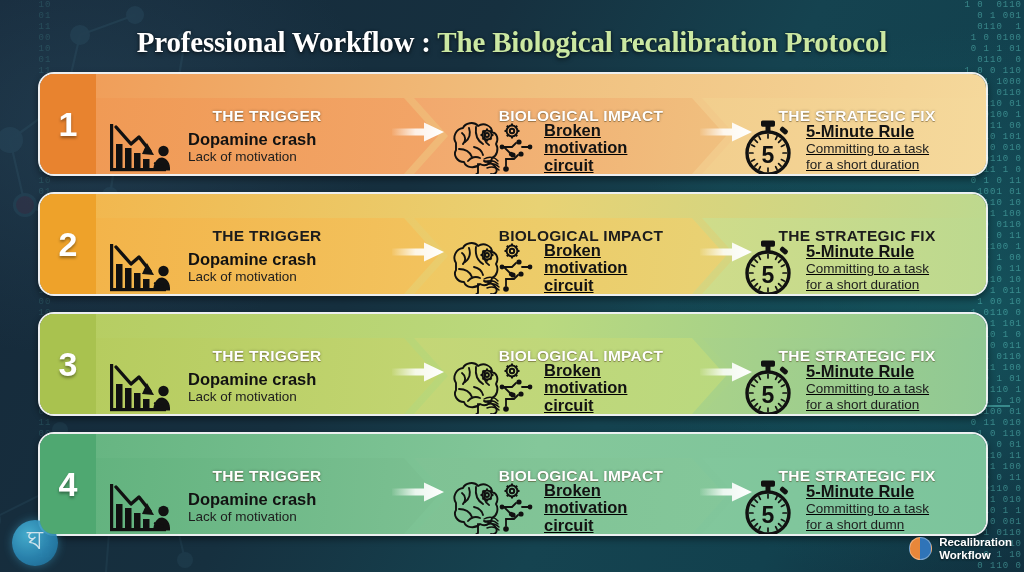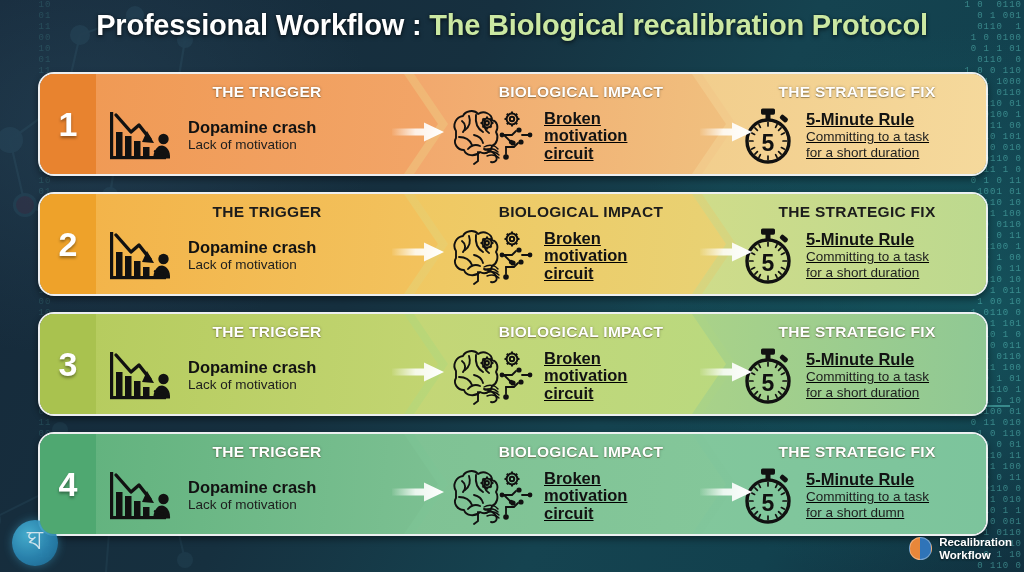--- a/index.html
+++ b/index.html
@@ -41,26 +41,27 @@
   .bg-binary.left {
     right: auto; left: 16px; width: 60px; text-align: center; opacity: .14;
   }
   .bg-pulse {
     position: absolute; right: 14px; top: 392px; width: 96px; height: 26px;
     opacity: .55; pointer-events: none;
   }
 
   
   .title {
-    position: absolute; left: 0; top: 9px; width: 1024px;
+    position: absolute; left: 0; top: 26px; width: 1024px;
     text-align: center;
     font-size: 29px; font-weight: bold;
     letter-spacing: -.2px;
     white-space: nowrap;
     text-shadow: 0 2px 4px rgba(0,0,0,.55), 0 0 2px rgba(0,0,0,.5);
+    font-family: Liberation Serif, serif;
   }
   .title .t-white { color: #ffffff; }
   .title .t-green { color: #cbe8a2; }
 
   
   .rows {
     position: absolute; left: 38px; top: 72px;
     width: 950px;
   }
   .row {
@@ -89,20 +90,21 @@
   .panels {
     position: relative; flex: 1 1 auto;
     display: flex; align-items: stretch;
     z-index: 2;
   }
   
   .panel {
     position: relative;
     display: flex; align-items: center;
     padding-top: 2px;
+    margin-top: 24px;
   }
   .panel .panel-bg {
     position: absolute; inset: 0;
     z-index: 0;
   }
   .p1 { flex: 0 0 342px; }
   .p2 { flex: 0 0 312px; margin-left: -24px; text-decoration: underline; }
   .p3 { flex: 1 1 auto; margin-left: -24px; text-decoration: underline; }
 
   .p1 .panel-bg { clip-path: polygon(0 0, calc(100% - 34px) 0, 100% 50%, calc(100% - 34px) 100%, 0 100%); }

